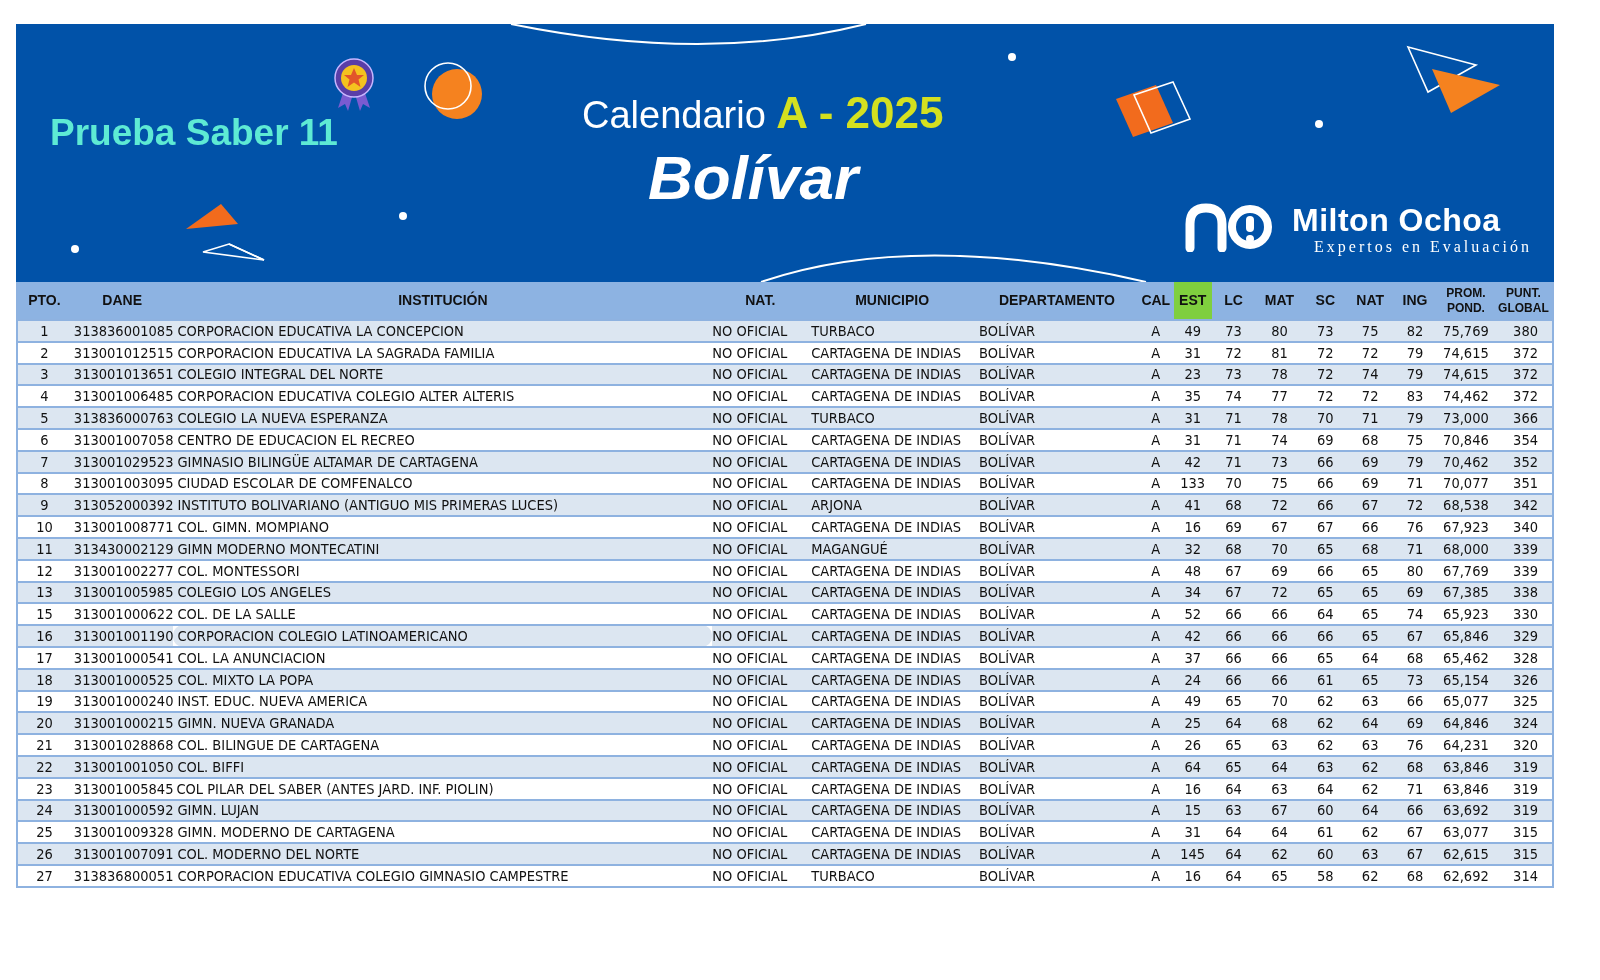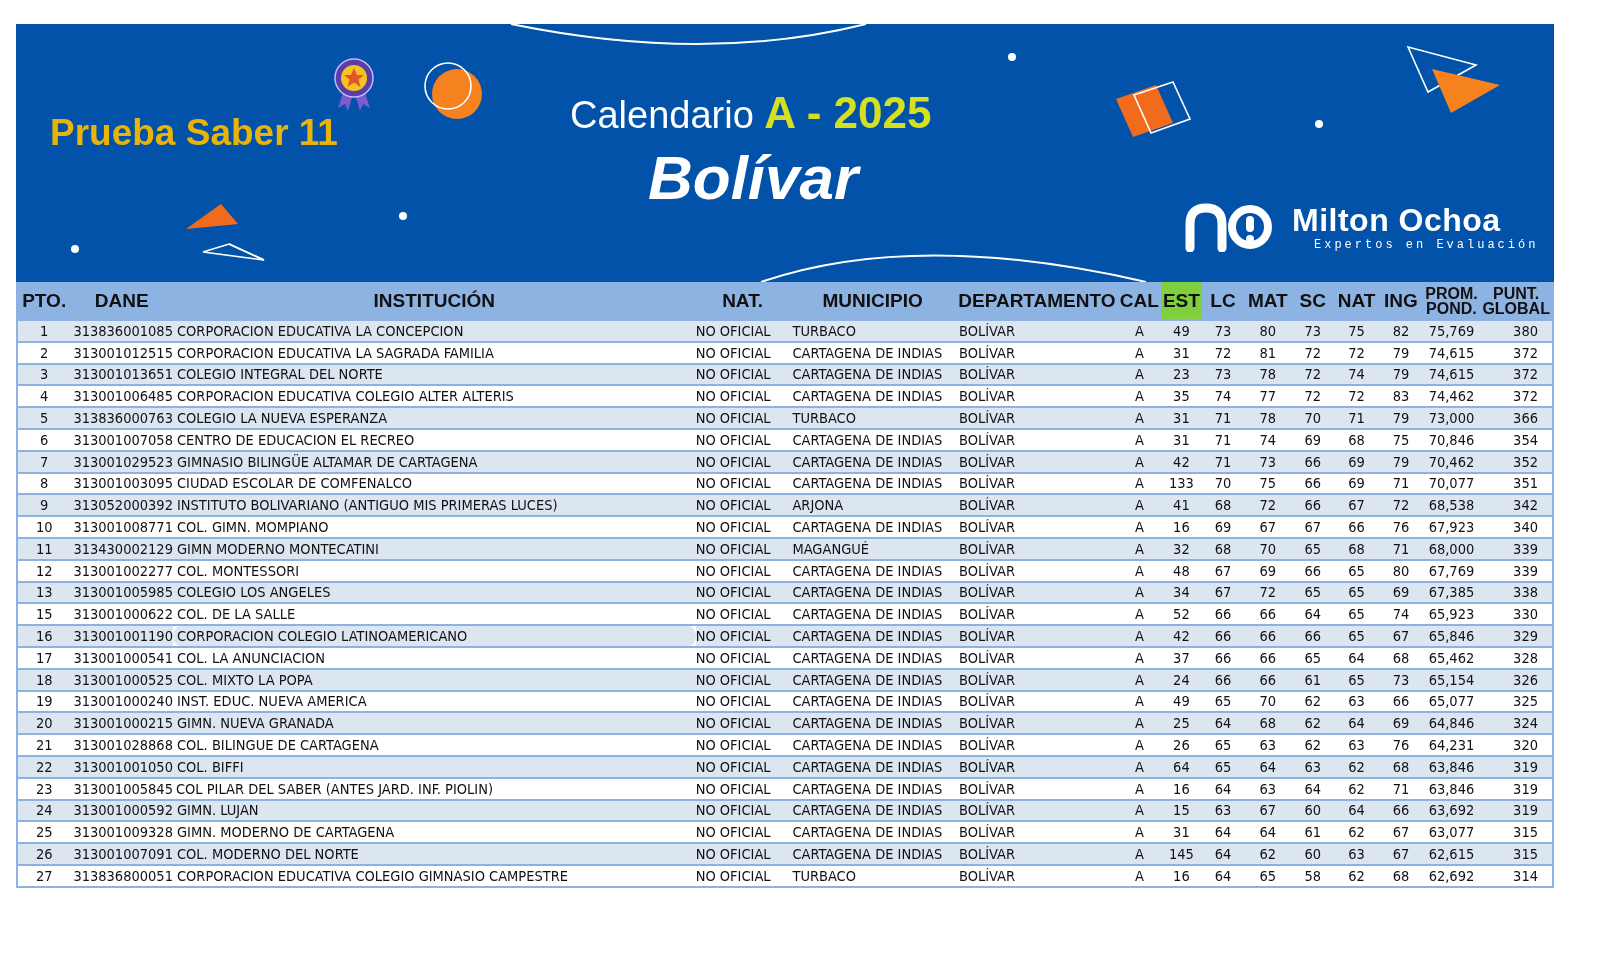--- a/index.html
+++ b/index.html
@@ -12,55 +12,55 @@
   }
   .banner svg.deco { position: absolute; left: 0; top: 0; }
   .title-ranking {
     position: absolute; left: 36px; top: 28px;
     font-family: "Liberation Sans", sans-serif; font-weight: 900; font-style: italic;
     font-size: 52px; color: #ffffff; letter-spacing: -1px;
   }
   .title-saber {
     position: absolute; left: 34px; top: 88px;
     font-family: "Liberation Sans", sans-serif; font-weight: 700;
-    font-size: 37px; color: #eab308;
+    font-size: 37px; color: #5eead4;
   }
   .badge-icon { position: absolute; left: 314px; top: 32px; width: 48px; height: 56px; }
   .cal-line {
-    position: absolute; left: 554px; top: 64px; font-size: 38px; color: #ffffff;
+    position: absolute; left: 566px; top: 64px; font-size: 38px; color: #ffffff;
     font-family: "Liberation Sans", sans-serif; white-space: nowrap;
   }
   .cal-line .cal-accent { color: #d4e020; font-weight: 700; font-size: 44px; }
   .region-title {
     position: absolute; left: 632px; top: 118px; font-size: 62px; color: #ffffff;
     font-family: "Liberation Sans", sans-serif; font-weight: 900; font-style: italic;
   }
   .brand {
     position: absolute; left: 1168px; top: 178px; width: 340px; height: 60px; color: #fff;
   }
   .brand-name {
     position: absolute; left: 108px; top: 0px; font-size: 32px; font-family: "Liberation Sans", sans-serif;
     font-weight: 700; white-space: nowrap; letter-spacing: 0.5px;
   }
   .brand-tag {
-    position: absolute; left: 130px; top: 36px; font-size: 12px; letter-spacing: 3px;
-    font-family: Liberation Mono, monospace; white-space: nowrap;
+    position: absolute; left: 130px; top: 36px; font-size: 16px; letter-spacing: 3px;
+    font-family: Liberation Serif, serif; white-space: nowrap;
   }
 
   table.ranking {
     position: absolute; left: 16px; top: 282px; width: 1538px; border-collapse: collapse;
     font-size: 14.5px; color: #111;
     border-left: 2px solid #8eb2e0; border-right: 2px solid #8eb2e0; border-bottom: 2px solid #8eb2e0;
   }
   table.ranking thead tr { background: #8db3e2; height: 38px; }
   table.ranking th {
-    font-family: "Liberation Sans", sans-serif; font-weight: 700; font-size: 19px;
+    font-family: "Liberation Sans", sans-serif; font-weight: 700; font-size: 14px;
     color: #111; text-align: center; line-height: 15px; padding: 0 2px; white-space: nowrap;
   }
-  table.ranking th.small { font-size: 16px; }
+  table.ranking th.small { font-size: 12px; }
   table.ranking th.est { background: #7fcf3e; }
   table.ranking tbody tr { height: 21.8px; border-top: 2px solid #8eb2e0; }
   table.ranking tbody tr:nth-child(odd) { background: #dce6f1; }
   table.ranking tbody tr:nth-child(even) { background: #ffffff; }
   table.ranking td { padding: 0 3px; white-space: nowrap; line-height: 18px; }
   td.c { text-align: center; }
   td.r { text-align: right; }
   td.l { text-align: left; }
 </style>
 </head>

